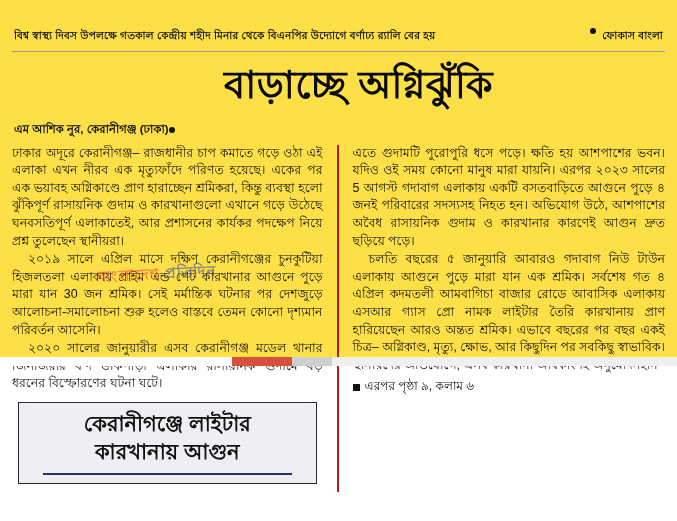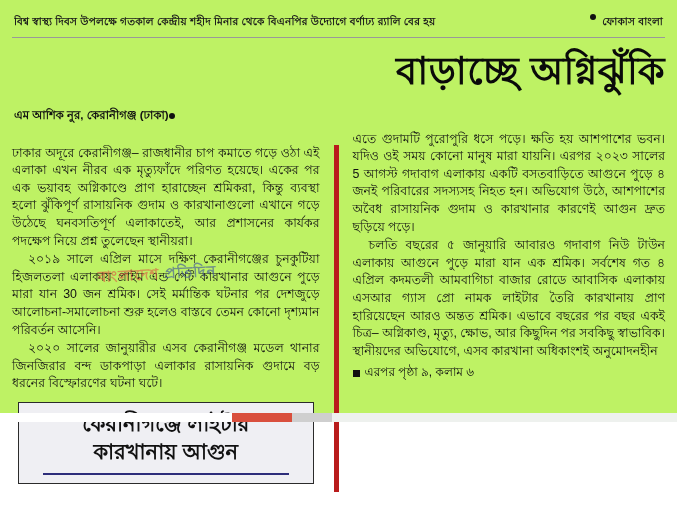--- a/index.html
+++ b/index.html
@@ -12,24 +12,24 @@
     height: 521px;
     font-family: "Liberation Sans", sans-serif;
     color: #101010;
     overflow: hidden;
     position: relative;
   }
 
   .page {
     position: relative;
     width: 677px;
-    height: 422px;
+    height: 366px;
     box-sizing: border-box;
-    padding: 12px 12px 0 12px;
-    background: #bef264;
+    padding: 26px 12px 0 12px;
+    background: #fde047;
   }
 
   
   .topstrip {
     display: flex;
     align-items: center;
     justify-content: space-between;
     font-size: 10.5px;
     font-weight: bold;
     letter-spacing: 0.2px;
@@ -71,21 +71,20 @@
     font-family: "Liberation Sans", sans-serif;
     font-weight: bold;
     font-size: 38px;
     line-height: 1.12;
     letter-spacing: 0.5px;
     color: #0a0a0a;
     white-space: nowrap;
   }
   .headline .line2 {
     padding-left: 40px;
-    text-align: right;
   }
 
   
   .byline {
     display: flex;
     align-items: center;
     font-size: 11.5px;
     font-weight: bold;
     margin: 12px 0 5px 2px;
   }
@@ -102,22 +101,21 @@
     gap: 0;
     position: relative;
   }
   .col {
     width: 50%;
     box-sizing: border-box;
     position: relative;
   }
   .col-left {
     padding-right: 14px;
-    border-right: 5px solid #b91c1c;
-    margin-top: 14px;
+    border-right: 2px solid #b91c1c;
   }
   .col-right {
     padding-left: 14px;
   }
   .col p {
     margin: 0 0 1px 0;
     font-size: 12.4px;
     line-height: 1.42;
     text-align: justify;
     text-justify: inter-word;

